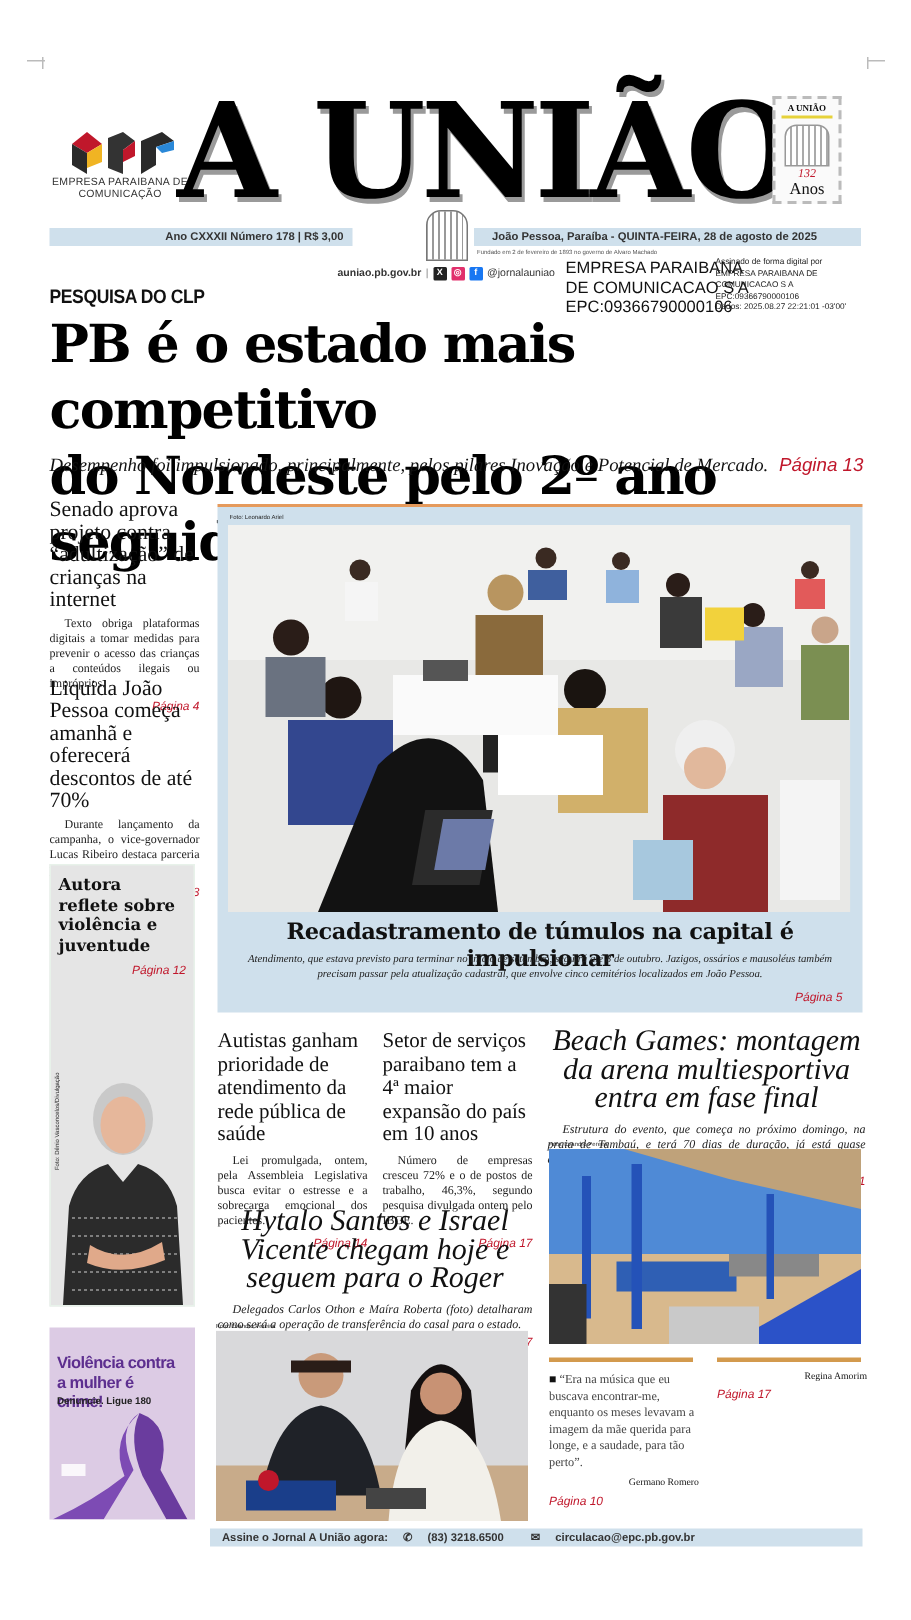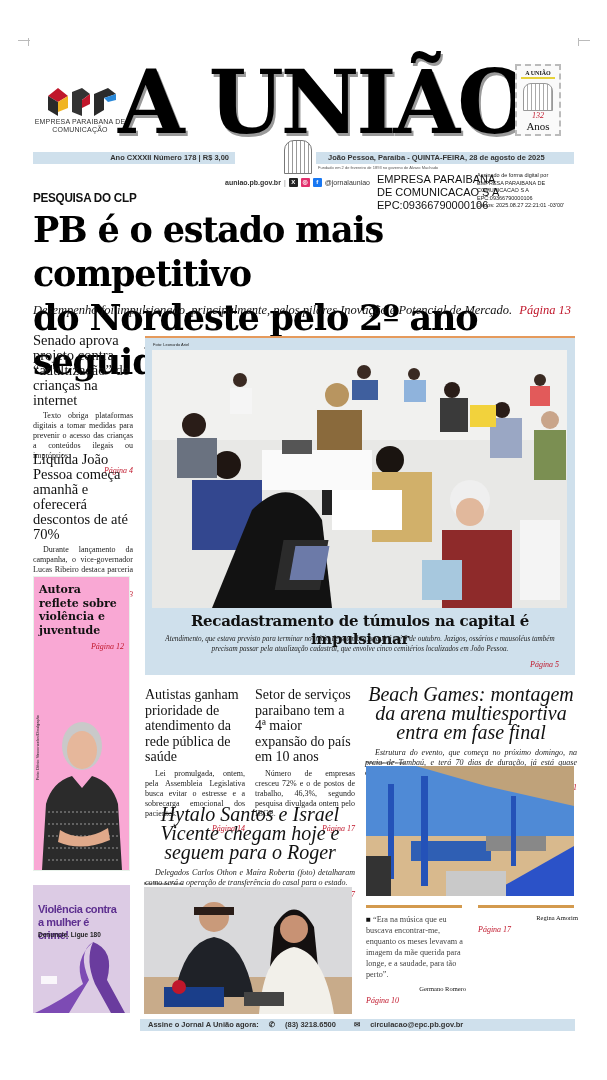--- a/index.html
+++ b/index.html
@@ -1,21 +1,21 @@
 <!DOCTYPE html>
 <html><head>
 <meta charset="utf-8">
 <style>
   * { box-sizing: border-box; margin: 0; padding: 0; }
   html, body { width: 607px; height: 1080px; background: #ffffff; overflow: hidden; }
   body { position: relative; font-family: "DejaVu Serif", serif; color: #111; }
   .abs { position: absolute; }
   .sans { font-family: "Liberation Sans", sans-serif; }
   .lserif { font-family: "Liberation Serif", serif; }
-  .pg { color: #c0172b; font-style: italic; font-family: Liberation Serif, serif; }
+  .pg { color: #c0172b; font-style: italic; font-family: Liberation Sans, sans-serif; }
 
   
   .crop { position: absolute; background: #bbb; }
 
   
   .epc-logo { left: 42px; top: 82px; width: 78px; height: 60px; }
   .epc-text { left: 30px; top: 118px; width: 100px; font-size: 7px; line-height: 8px; text-align: center; color: #333; letter-spacing: 0.2px; }
   .title { left: 118px; top: 52px; width: 392px; height: 100px; font-family: "DejaVu Serif", serif; font-weight: 900; font-size: 86px; line-height: 100px; letter-spacing: -3px; color: #000; text-shadow: 2px 3px 0 #9a9a9a; white-space: nowrap; transform: scaleY(1.02); }
   .stamp { left: 515px; top: 64px; width: 46px; height: 72px; border: 2px dashed #bbb; background: #fafafa; text-align: center; }
   .stamp .st-title { font-size: 6px; font-weight: bold; border-bottom: 2px solid #e6d23a; margin: 3px 4px 0; line-height: 8px; }
@@ -38,21 +38,21 @@
   .kicker { left: 33px; top: 190px; font-size: 13px; font-weight: bold; letter-spacing: -0.3px; transform: scaleX(0.9); transform-origin: left; }
   .headline { left: 33px; top: 208px; width: 560px; font-family: "DejaVu Serif", serif; font-weight: bold; font-size: 35px; line-height: 44px; letter-spacing: -1.2px; color: #000; }
   .deck { left: 33px; top: 303px; width: 560px; font-family: "Liberation Serif", serif; font-style: italic; font-size: 12.5px; color: #111; }
 
   
   .lcol { left: 33px; width: 100px; }
   .brief-h { font-family: "Liberation Serif", serif; font-size: 14.5px; line-height: 15px; color: #111; }
   .brief-t { font-family: "Liberation Serif", serif; font-size: 8px; line-height: 10px; text-align: justify; text-indent: 10px; margin-top: 3px; color: #222; }
   .brief-p { text-align: right; font-size: 8px; margin-top: 5px; }
 
-  .green-box { left: 33px; top: 576px; width: 97px; height: 295px; background: #f9a8d4; border: 1px solid #e8f2ea; }
+  .green-box { left: 33px; top: 576px; width: 97px; height: 295px; background: #e5e5e5; border: 1px solid #e8f2ea; }
   .green-inner { margin: 6px 5px; }
   .green-h { font-family: "DejaVu Serif", serif; font-weight: bold; font-size: 11px; line-height: 13.5px; }
   .green-t { font-family: "Liberation Serif", serif; font-size: 8px; line-height: 10px; text-align: justify; text-indent: 10px; margin-top: 3px; }
   .woman { left: 38px; top: 712px; width: 88px; height: 158px; }
   .purple { left: 33px; top: 885px; width: 97px; height: 128px; background: #dccbe4; overflow: hidden; }
   .purple-h { position: absolute; left: 5px; top: 18px; width: 80px; font-family: "Liberation Sans", sans-serif; font-weight: bold; color: #5d2f8f; font-size: 11px; line-height: 13px; letter-spacing: -0.4px; }
   .purple-s { position: absolute; left: 5px; top: 46px; font-family: "Liberation Sans", sans-serif; font-weight: bold; font-size: 6.5px; color: #222; }
 
   
   .photo-box { left: 145px; top: 338px; width: 430px; height: 337px; background: #cfe0ec; }

